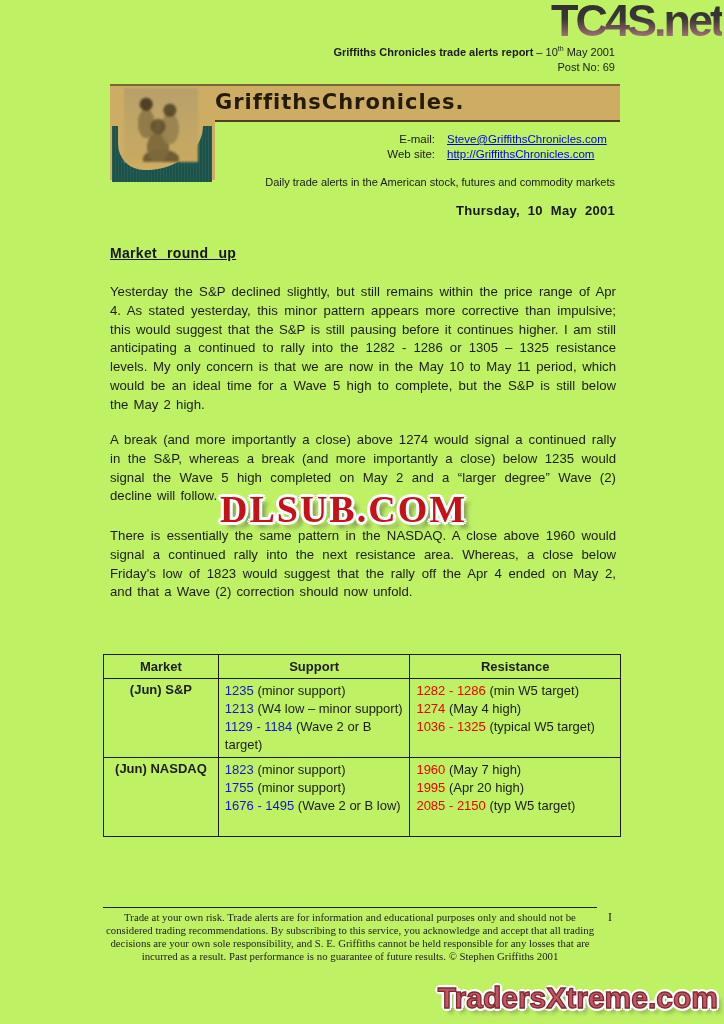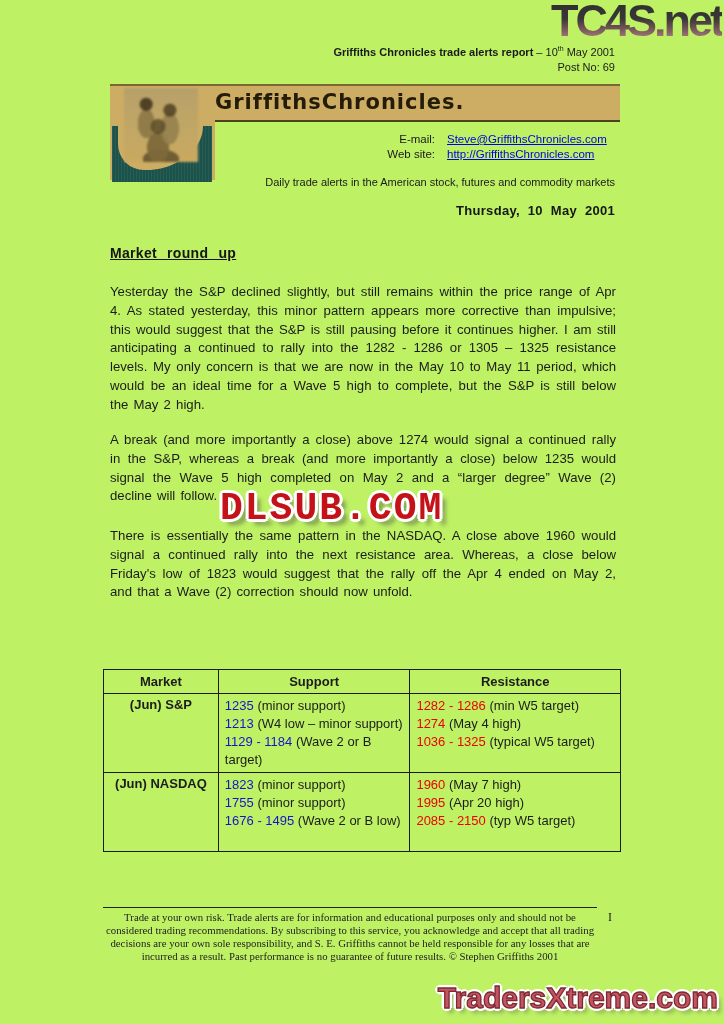--- a/index.html
+++ b/index.html
@@ -74,31 +74,31 @@
   .heading {
     position:absolute; left:110px; top:245px; font-size:14px; font-weight:bold;
     text-decoration:underline; word-spacing:6px; letter-spacing:0.3px;
   }
   .para { position:absolute; left:110px; width:506px; text-align:justify;
     font-size:13.2px; line-height:18.8px; color:#1c1c1c; word-spacing:1.5px; }
   .para1 { top:283px; } .para2 { top:431px; } .para3 { top:527px; }
 
   .dlsub {
     position:absolute; left:220px; top:487px; z-index:3;
-    font-family:Liberation Mono, monospace; font-weight:bold; font-size:38px; letter-spacing:2px;
+    font-family:Liberation Serif, serif; font-weight:bold; font-size:38px; letter-spacing:2px;
     color:#c41218;
     text-shadow:
       -2px -2px 0 #fff, 2px -2px 0 #fff, -2px 2px 0 #fff, 2px 2px 0 #fff,
       0 -3px 0 #fff, 0 3px 0 #fff, -3px 0 0 #fff, 3px 0 0 #fff,
       6px 6px 4px rgba(70,70,70,0.5);
     text-align: right;
   }
 
   
-  table.market { position:absolute; left:103px; top:669px; width:518px;
+  table.market { position:absolute; left:103px; top:654px; width:518px;
     border-collapse:collapse; font-size:13px; color:#1c1c1c;border-radius:8px; }
   table.market th, table.market td { border:1.5px solid #1c1c1c; padding:3px 6px; vertical-align:top; }
   table.market th { font-weight:bold; text-align:center; height:24px; padding:4px 6px; }
   td.mkt { font-weight:bold; text-align:center; vertical-align:middle; width:115px; }
   td.sup { width:192px;margin-left:39px; } td.res { width:211px; }
   td .line { line-height:18px; }
   .v-sup { color:#1414cc; }
   .v-res { color:#ee0000; }
 
   

